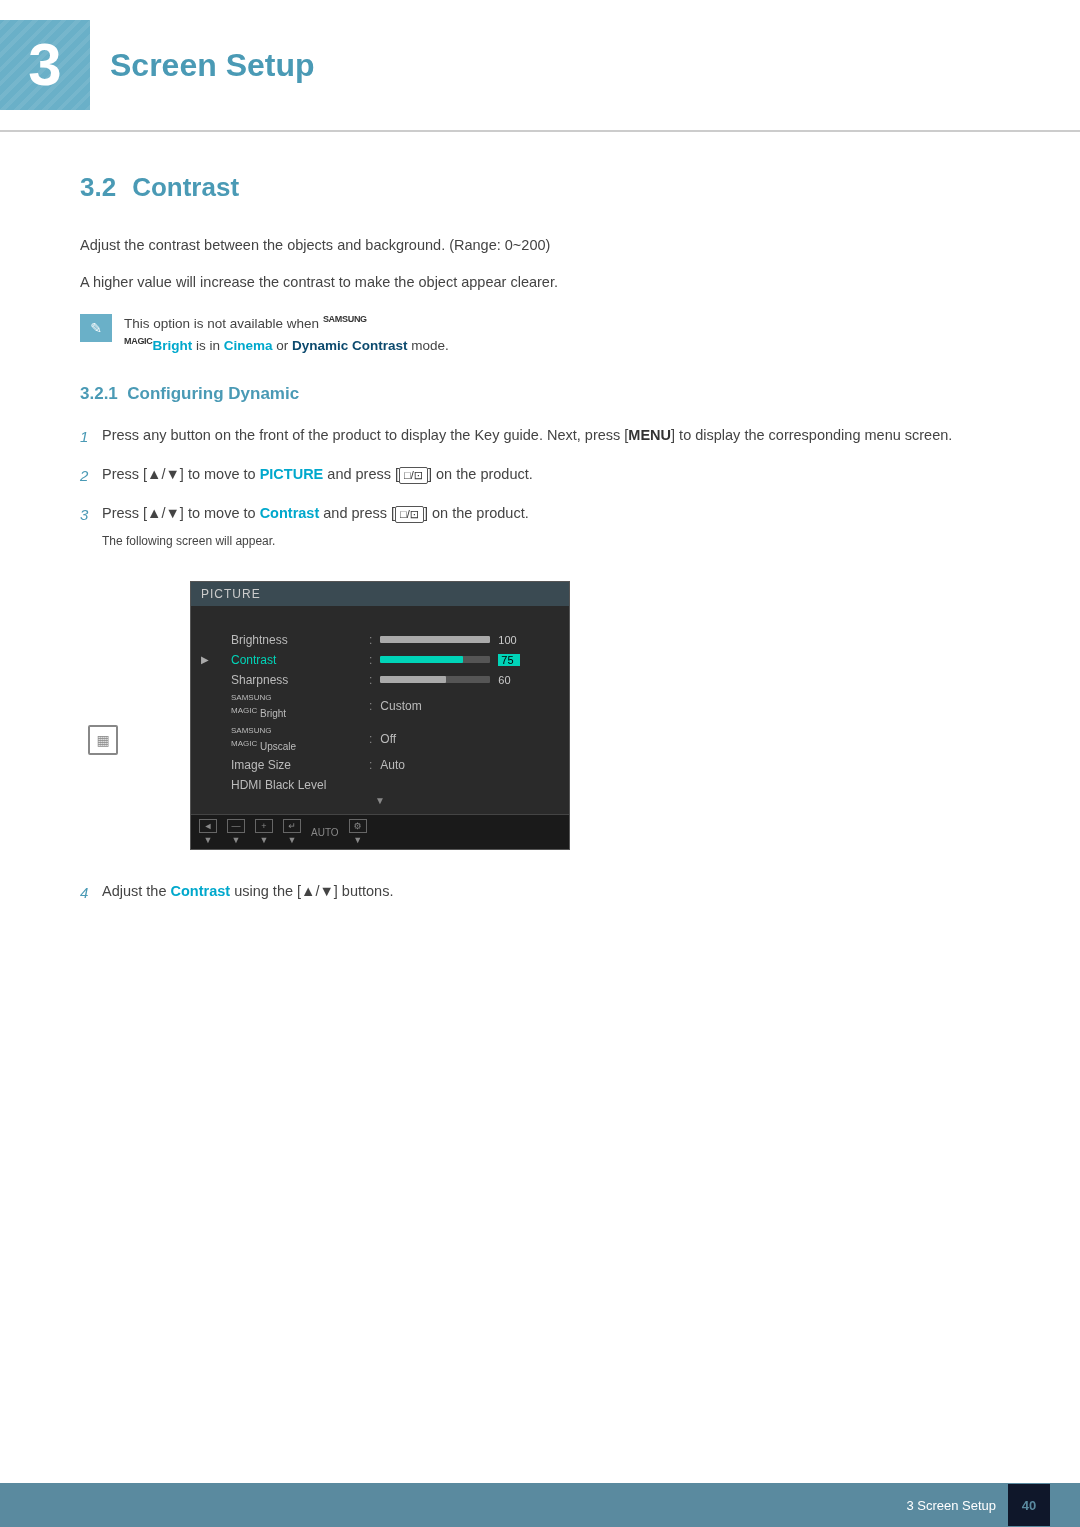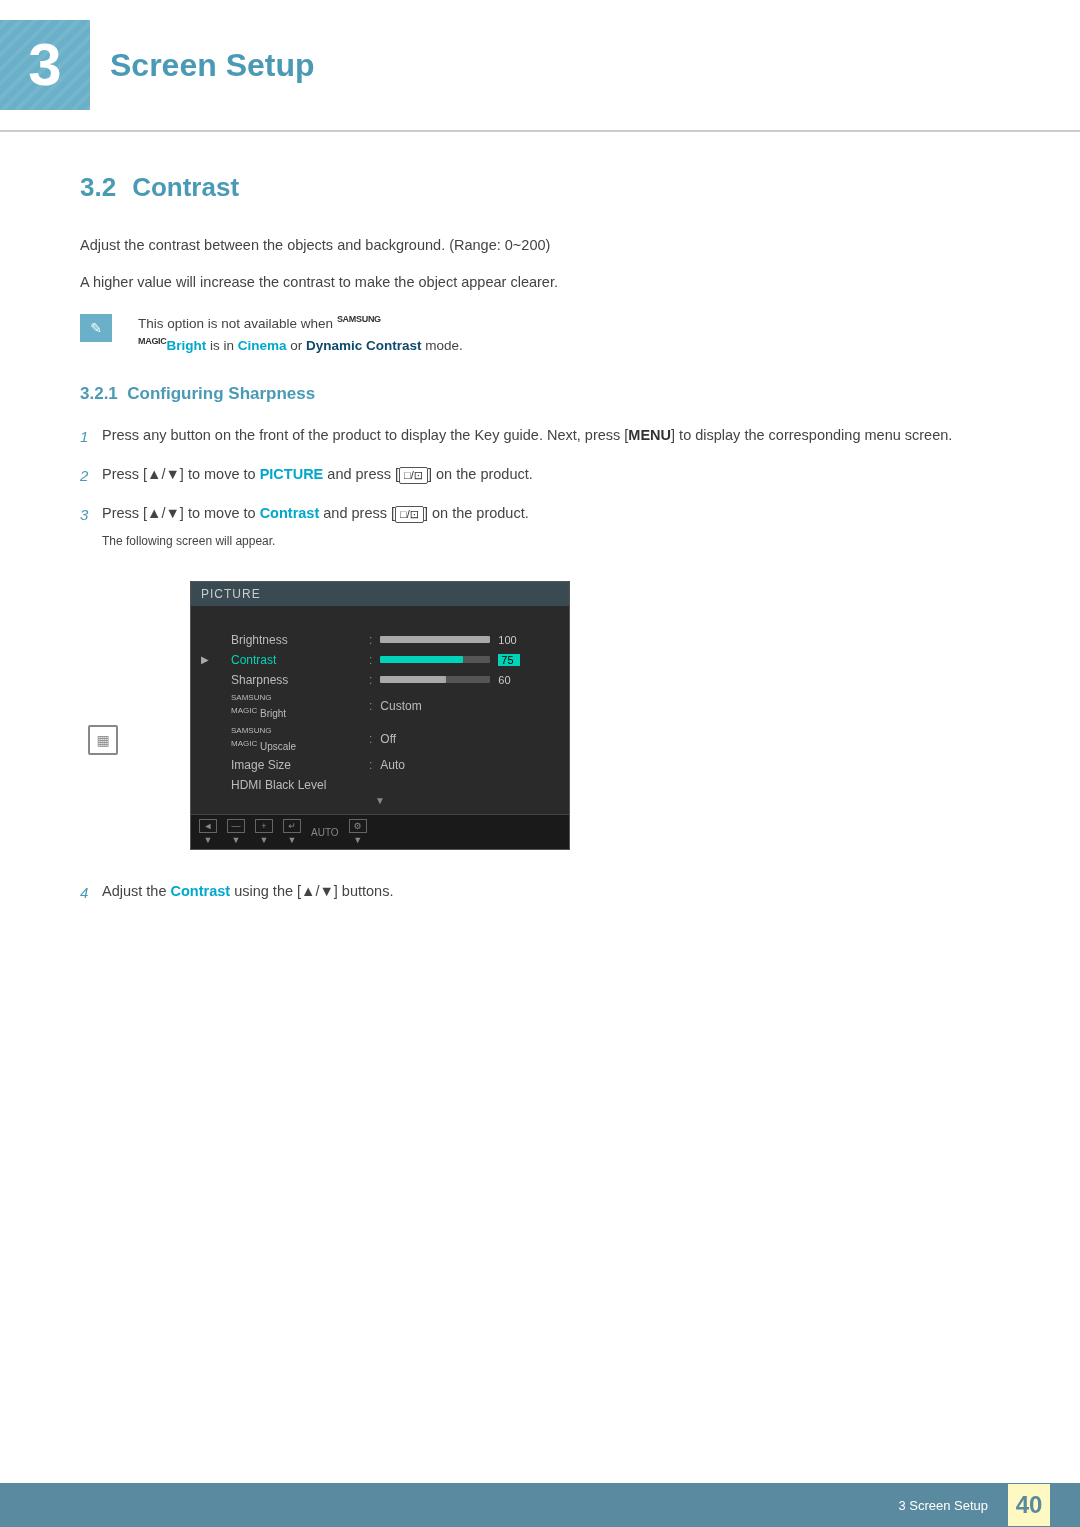--- a/index.html
+++ b/index.html
@@ -91,21 +91,21 @@
       color: #444;
       line-height: 1.7;
       margin-bottom: 12px;
     }
 
     
     .note-box {
       display: flex;
       align-items: flex-start;
       margin: 18px 0 28px 0;
-      gap: 26px;
+      gap: 12px;
     }
 
     .note-icon {
       width: 32px;
       height: 28px;
       background: #6ab0c8;
       flex-shrink: 0;
       position: relative;
       display: flex;
       align-items: center;
@@ -352,30 +352,30 @@
       justify-content: flex-end;
       padding: 0 30px;
     }
 
     .footer-text {
       color: #fff;
       font-size: 13px;
     }
 
     .footer-page-num {
-      background: #fef9c3;
+      background: #0f172a;
       color: #5a8a9f;
       font-weight: bold;
-      font-size: 24px;
+      font-size: 13px;
       width: 42px;
       height: 42px;
       display: flex;
       align-items: center;
       justify-content: center;
-      margin-left: 20px;
+      margin-left: 12px;
     }
 
     .samsung-magic {
       font-size: 9px;
       font-weight: bold;
       vertical-align: super;
       color: #333;
       letter-spacing: -0.3px;
     }
   </style>
@@ -401,21 +401,21 @@
   <p class="paragraph">A higher value will increase the contrast to make the object appear clearer.</p>
 
   <div class="note-box">
     <div class="note-icon"></div>
     <div class="note-text">
       <span>This option is not available when </span><span class="samsung-magic">SAMSUNG<br>MAGIC</span><span style="font-weight:bold;color:#00a8cc;">Bright</span><span> is in </span><span style="font-weight:bold;color:#00a8cc;">Cinema</span><span> or </span><span style="font-weight:bold;color:#0c4a6e;">Dynamic Contrast</span><span> mode.</span>
     </div>
   </div>
 
   <h3 class="subsection-title">
-    <span>3.2.1</span>&nbsp;&nbsp;<span>Configuring Sharpness</span>
+    <span>3.2.1</span>&nbsp;&nbsp;<span>Configuring Dynamic</span>
   </h3>
 
   <ol class="steps-list">
 
     <li class="step-item">
       <span class="step-num">1</span>
       <div class="step-content">
         Press any button on the front of the product to display the Key guide. Next, press [<span class="highlight-bold">MENU</span>] to display the corresponding menu screen.
       </div>
     </li>

